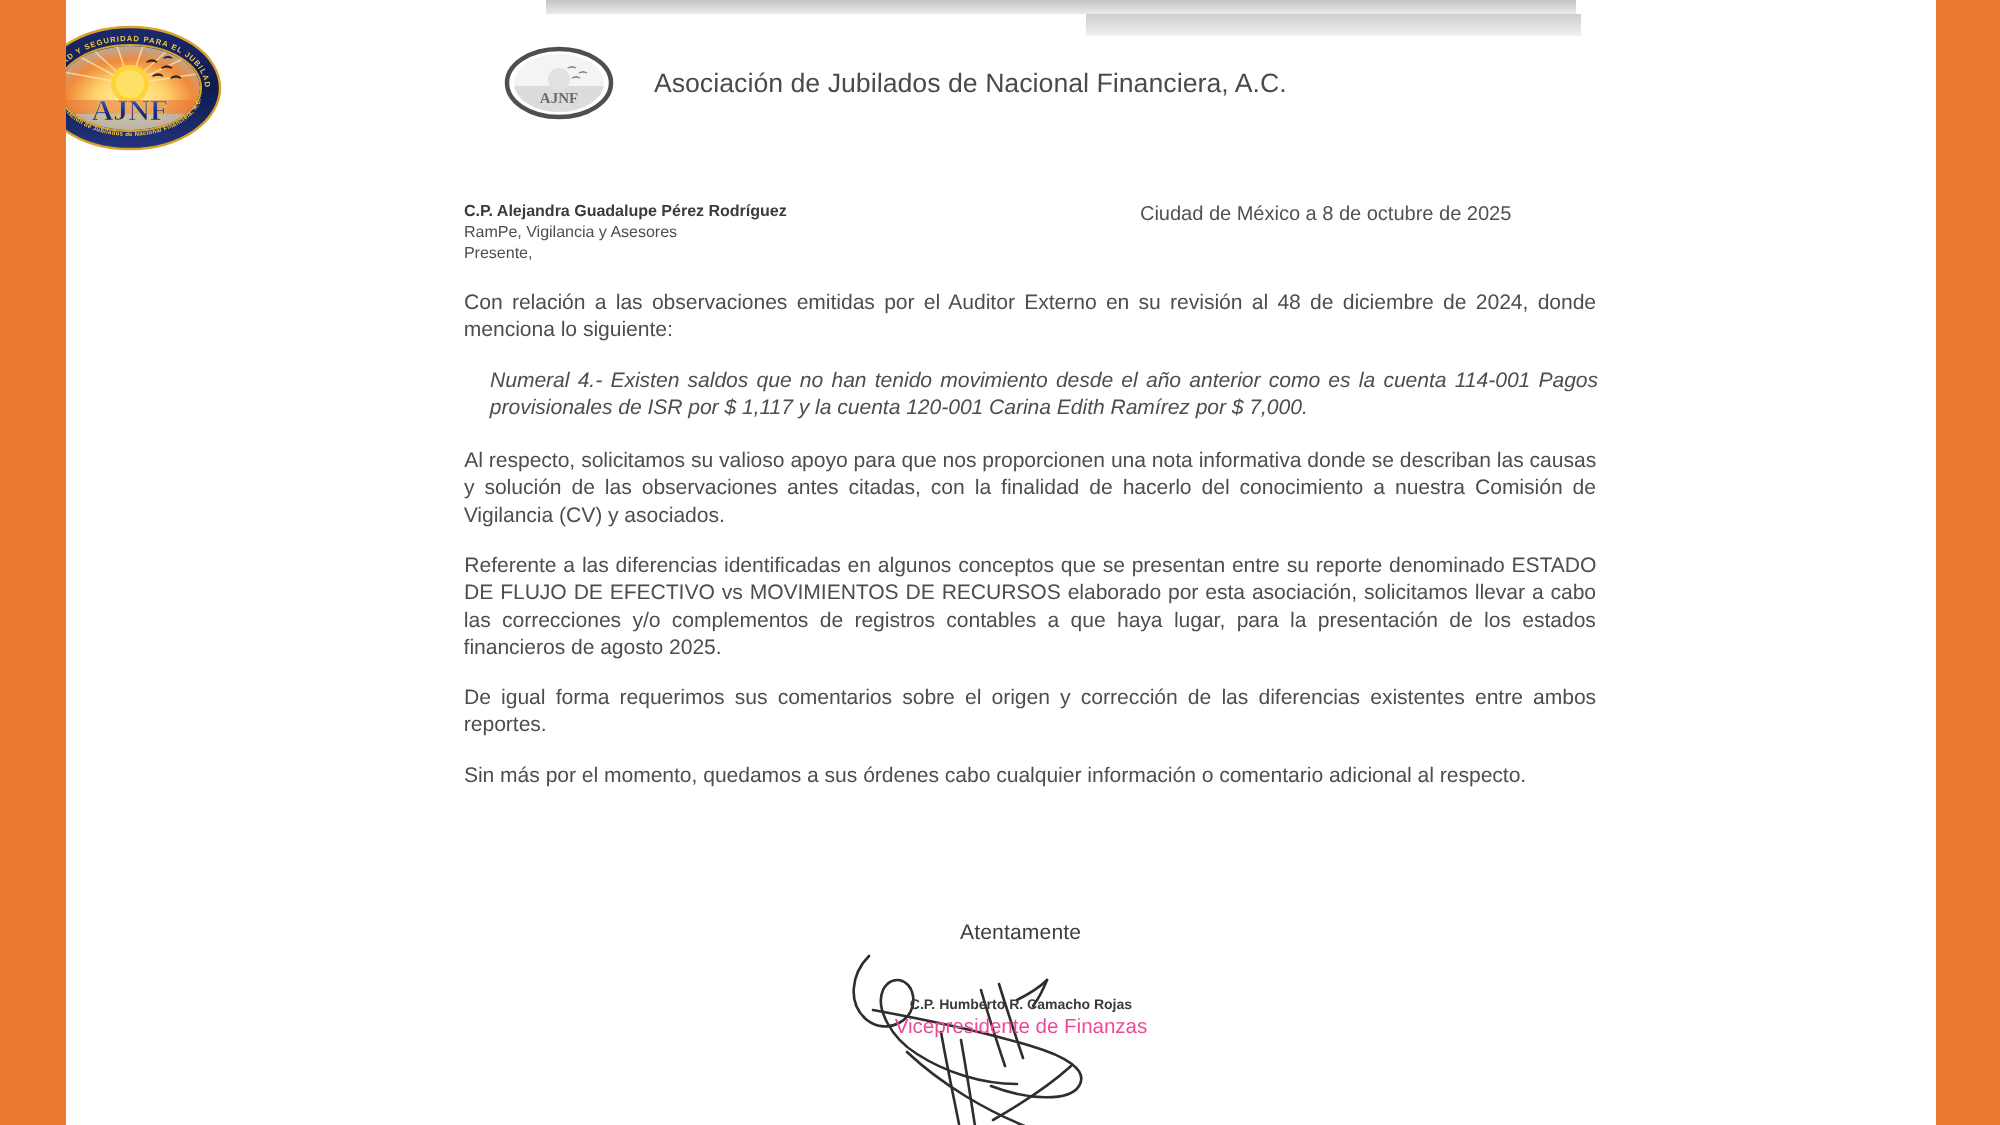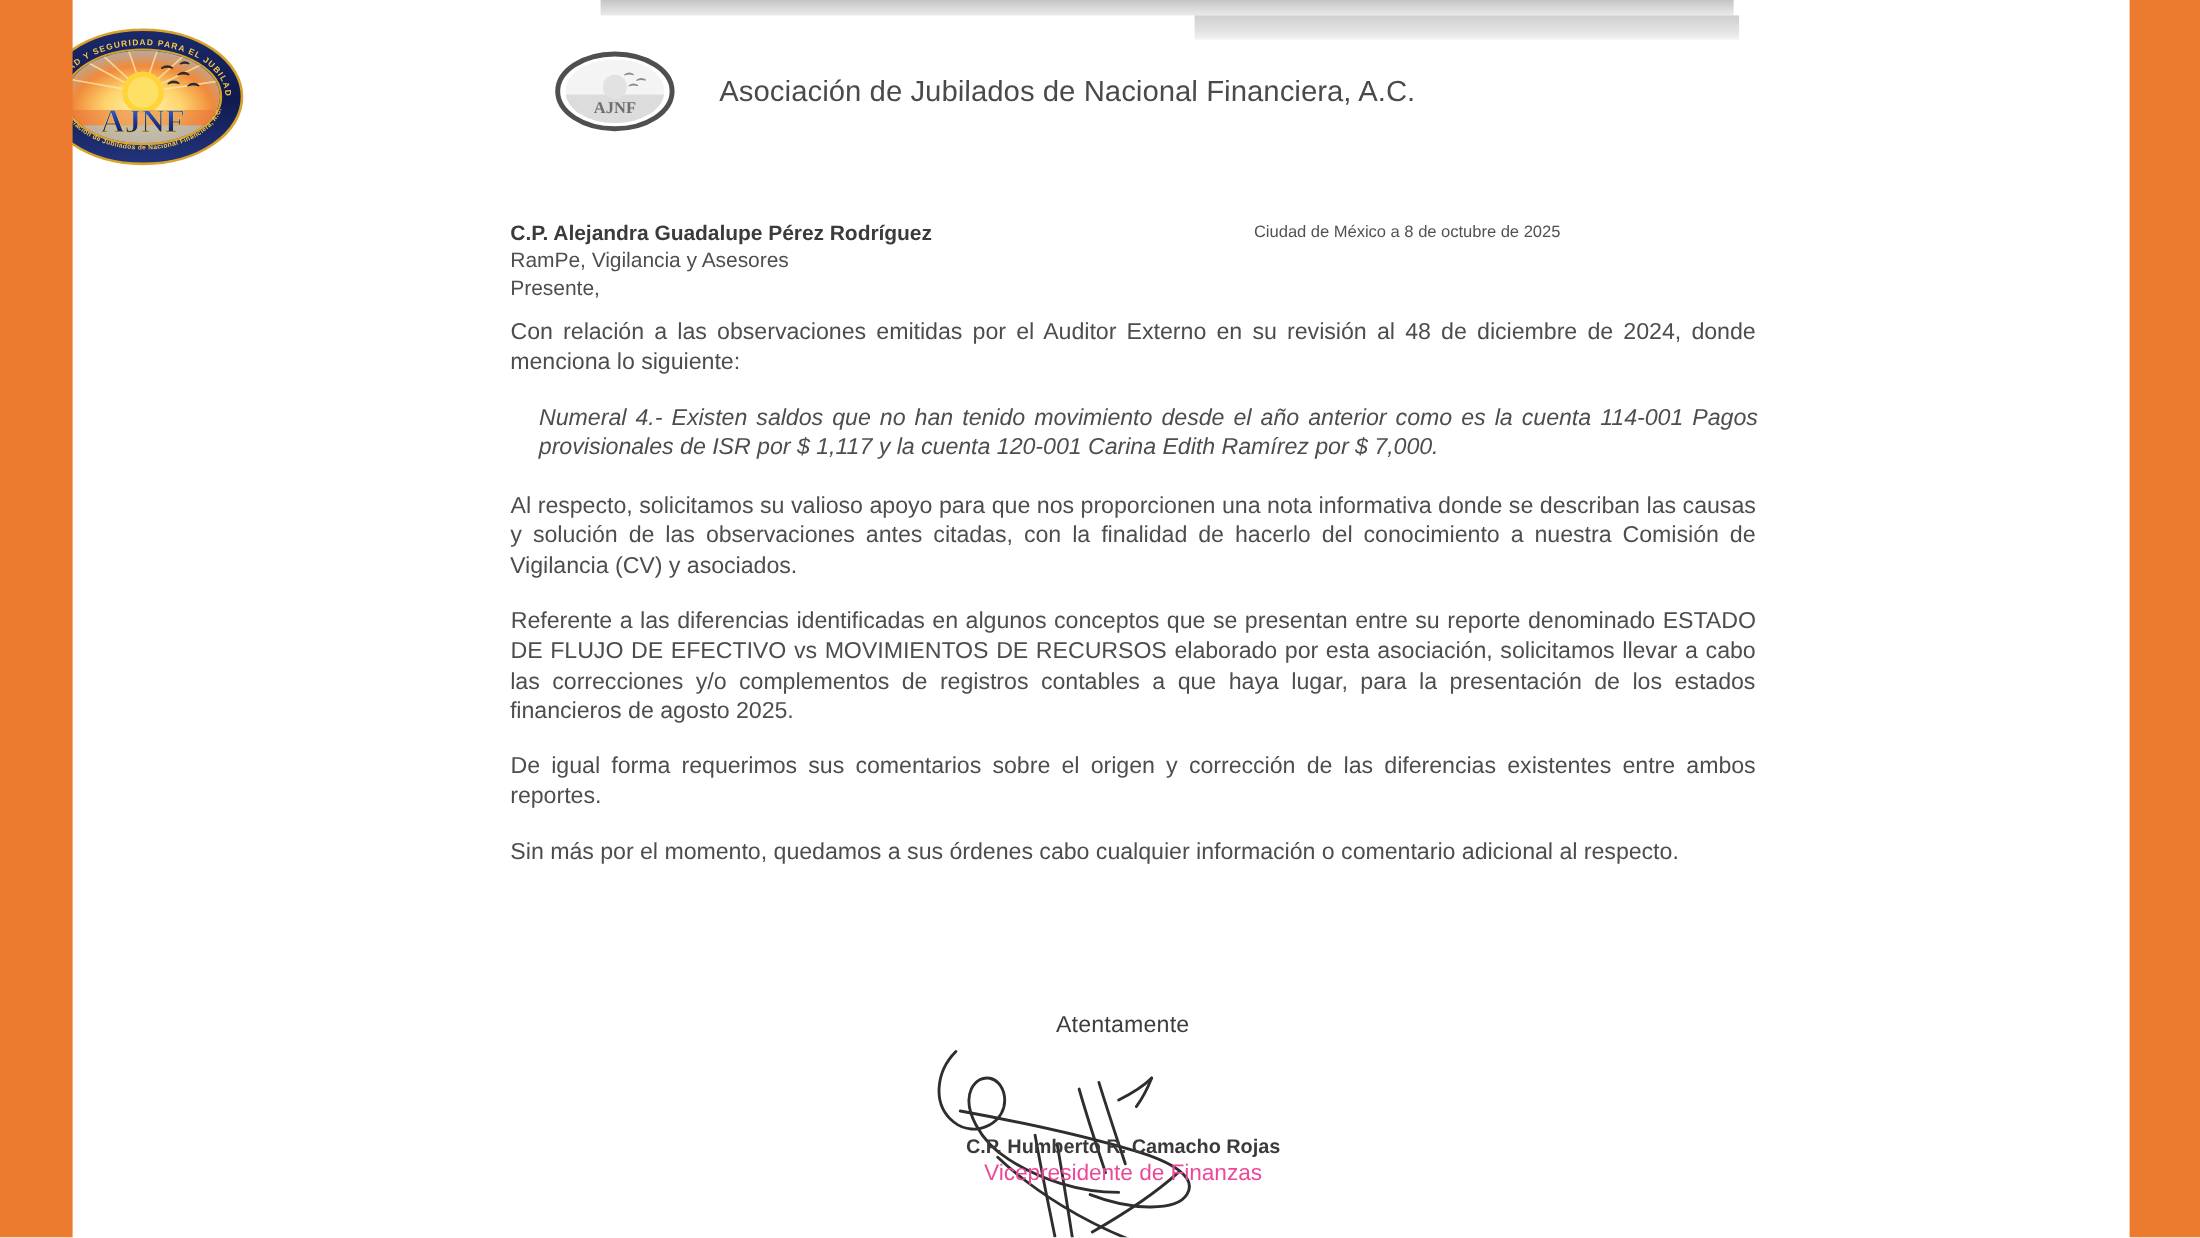--- a/index.html
+++ b/index.html
@@ -84,34 +84,34 @@
     letter-spacing: .1px;
     white-space: nowrap;
     transform: skewX(-0.6deg);
   }
 
   
   .doc-date {
     position: absolute;
     left: 1074px;
     top: 202px;
-    font-size: 15px;
+    font-size: 20px;
     color: #515151;
     white-space: nowrap;
     transform: skewX(-0.5deg);
   }
 
   .recipient {
     position: absolute;
     left: 398px;
     top: 200px;
     width: 1120px;
   }
   .recipient .line {
-    font-size: 19px;
+    font-size: 16px;
     color: #4e4e4e;
     line-height: 1.32;
     transform: skewX(-0.5deg);
   }
   .recipient .line.bold { font-weight: bold; color: #3b3b3b; }
 
   .body-block {
     position: absolute;
     left: 398px;
     top: 288px;
@@ -150,22 +150,22 @@
   }
   .sign-art {
     position: absolute;
     left: 195px;
     top: 14px;
     width: 340px;
     height: 200px;
     pointer-events: none;
   }
   .sign-name {
-    margin-top: 88px;
-    font-size: 18px;
+    margin-top: 52px;
+    font-size: 14px;
     font-weight: bold;
     color: #3a3a3a;
     transform: skewX(-0.5deg);
   }
   .sign-role {
     font-size: 20.5px;
     color: #ec4899;
     margin-top: 2px;
     transform: skewX(-0.5deg);
   }

